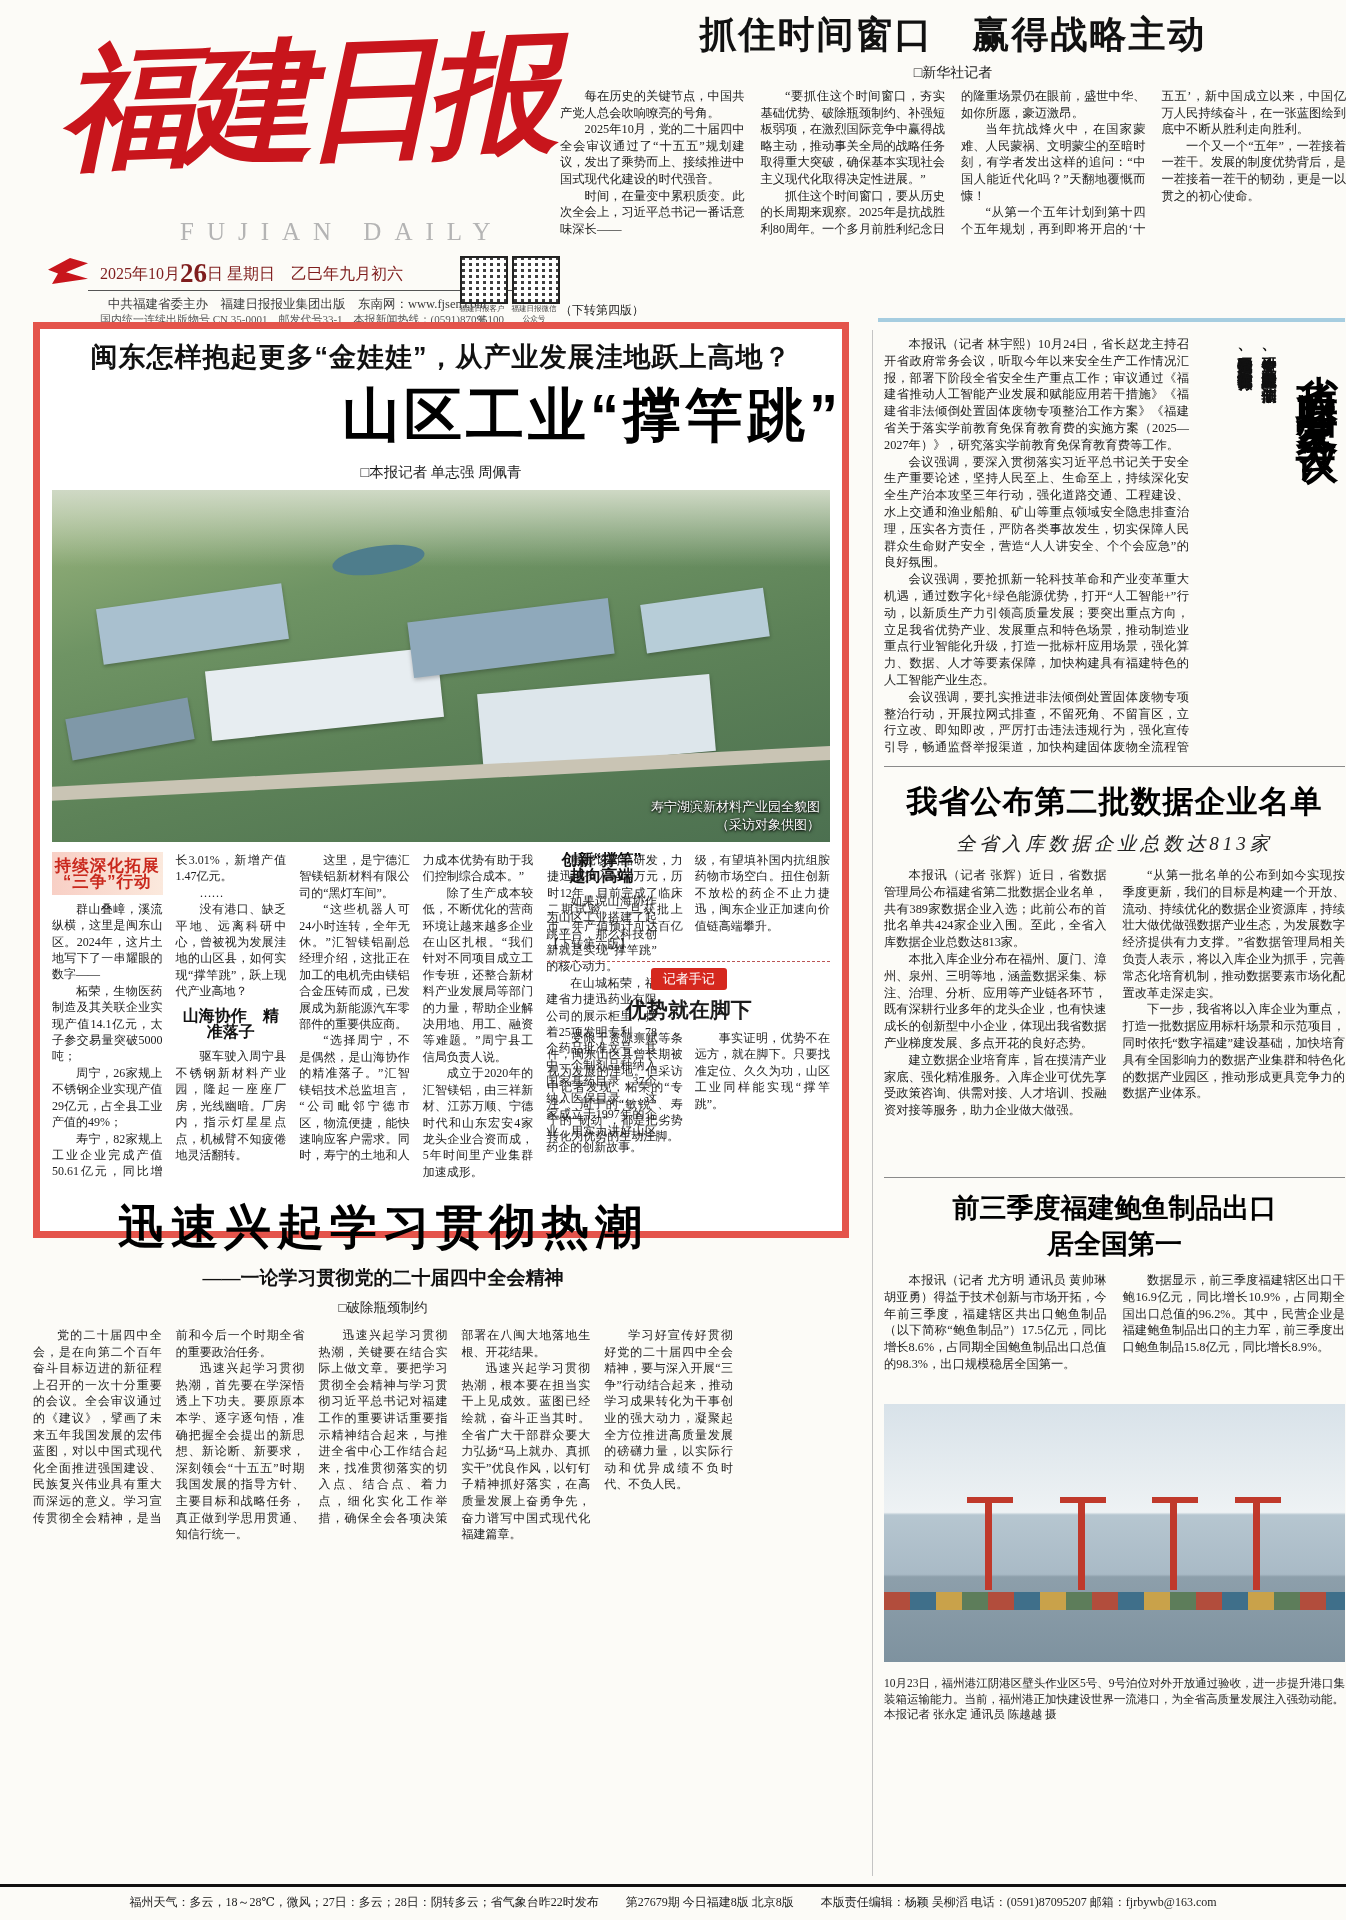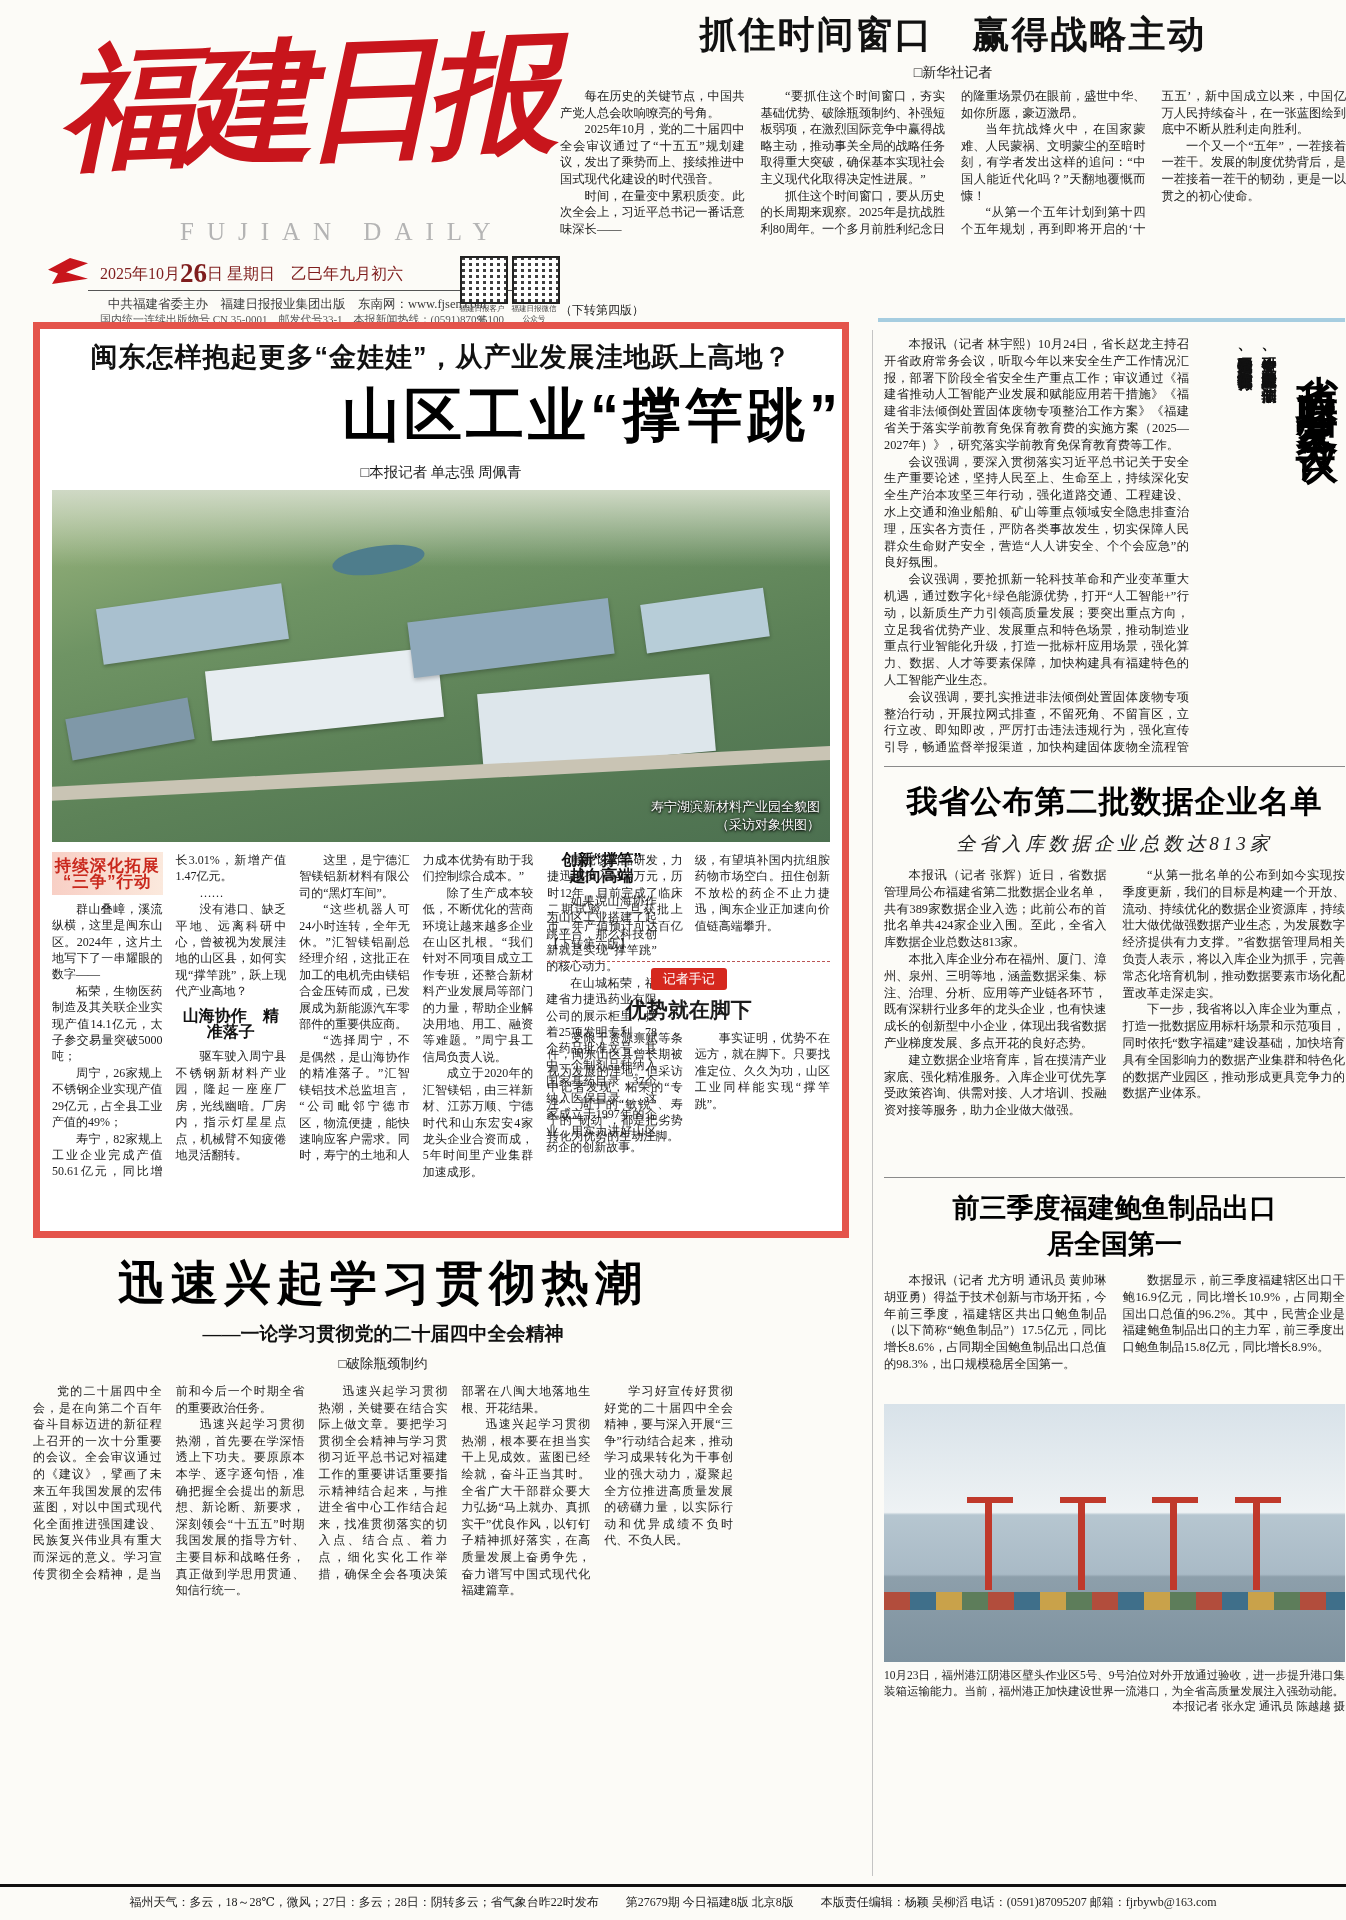--- a/index.html
+++ b/index.html
@@ -92,24 +92,24 @@
   .da-body{column-count:2;column-gap:16px;font-size:12.3px;line-height:16.8px;text-align:justify;height:300px;overflow:hidden;}
   .ab-head{font-family:"Liberation Sans","DejaVu Sans",sans-serif;font-weight:900;font-size:27px;
       text-align:center;margin:12px 0 10px;line-height:36px;color:#000;}
   .ab-body{column-count:2;column-gap:16px;font-size:12.3px;line-height:16.8px;text-align:justify;height:120px;overflow:hidden;}
   .port{position:relative;margin-top:12px;height:258px;overflow:hidden;background:linear-gradient(180deg,#d8e2e9 0%,#eef2f4 42%,#b6c6d0 43%,#a9bac6 66%,#8d9fab 67%,#7e929f 100%);}
   .crane{position:absolute;bottom:28%;width:7px;height:36%;background:#c0392b;}
   .crane::after{content:"";position:absolute;top:0;left:-18px;width:46px;height:6px;background:#c0392b;}
   .c1{left:22%;} .c2{left:42%;} .c3{left:62%;} .c4{left:80%;}
   .containers{position:absolute;bottom:20%;left:0;width:100%;height:7%;
       background:repeating-linear-gradient(90deg,#b24d3c 0 26px,#3f6f8a 26px 52px,#c9a24a 52px 78px,#5d7d5a 78px 104px);}
-  .port-cap{font-size:11.5px;line-height:15.5px;text-align:justify;margin-top:6px;color:#222;}
-  .port-attr{font-size:11.5px;text-align:right;color:#222;}
-  
-  .editorial{position:absolute;left:33px;top:1248px;width:700px;height:624px;}
+  .port-cap{font-size:11.5px;line-height:15.5px;text-align:justify;margin-top:14px;color:#222;}
+  .port-attr{font-size:11.5px;text-align:left;color:#222;}
+  
+  .editorial{position:absolute;left:33px;top:1192px;width:700px;height:624px;}
   .ed-head{font-family:"Liberation Sans","DejaVu Sans",sans-serif;font-weight:900;font-size:47px;
       text-align:center;letter-spacing:6px;margin:4px 0 6px;color:#000;}
   .ed-sub{font-size:19px;text-align:center;font-weight:bold;margin-bottom:8px;color:#111;}
   .ed-byline{font-size:13.5px;text-align:center;margin-bottom:10px;}
   .ed-body{column-count:5;column-gap:14px;font-size:12px;line-height:16.6px;text-align:justify;height:470px;overflow:hidden;}
   
   .footer-rule{position:absolute;left:0;top:1884px;width:1346px;height:3px;background:#111;}
   .footer{position:absolute;left:0;top:1894px;width:1346px;text-align:center;font-size:12px;color:#222;}
   .footer span{margin:0 12px;}
 </style>

